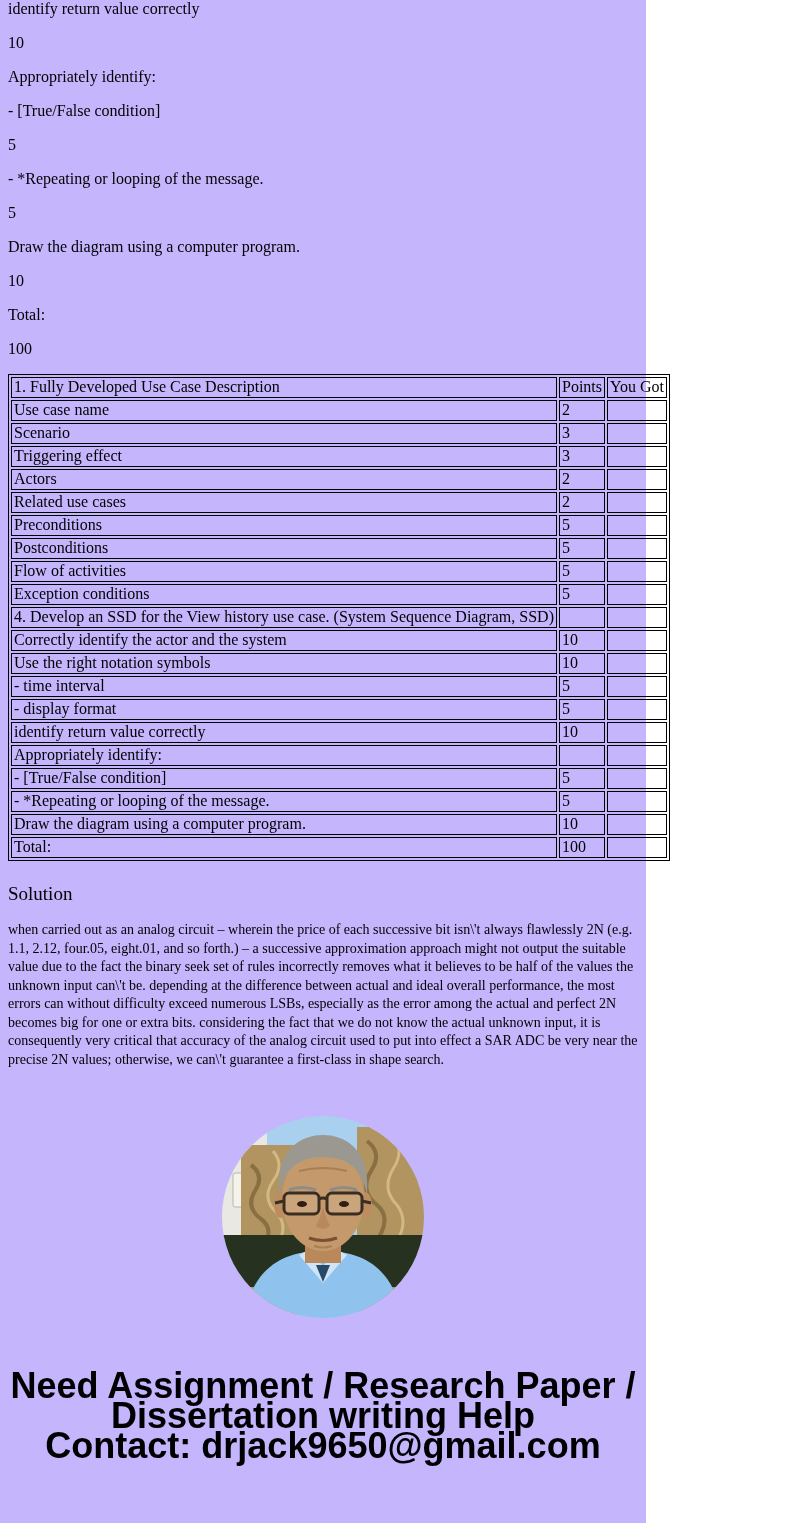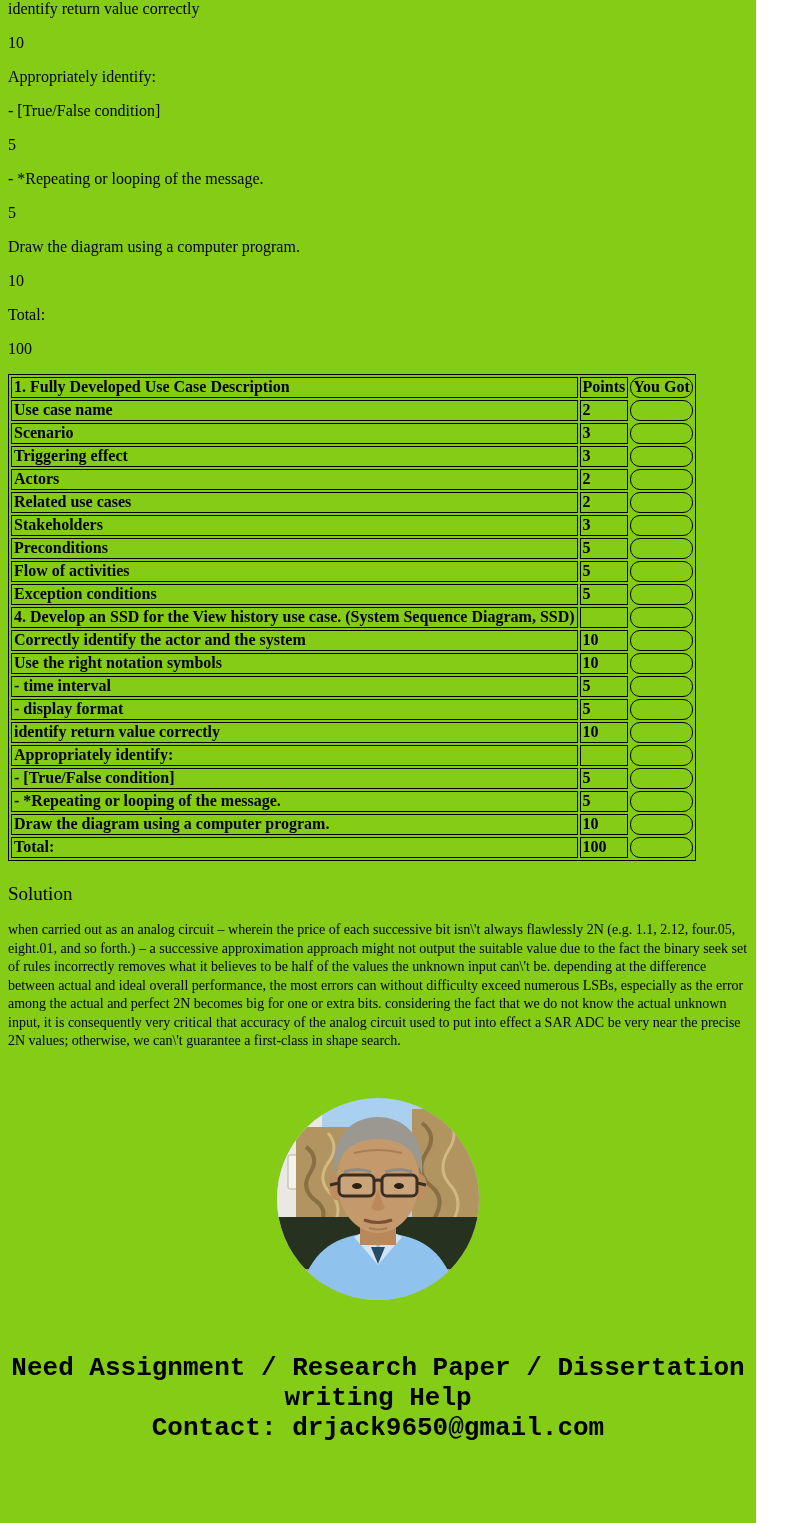--- a/index.html
+++ b/index.html
@@ -1,69 +1,68 @@
 <!DOCTYPE html>
 <html><head>
 <meta charset="utf-8">
 <style>
   html, body { margin: 0; padding: 0; background: #ffffff; }
   .page {
-    width: 756px;
+    width: 646px;
     min-height: 1523px;
     box-sizing: border-box;
     padding: 0 8px;
     font-family: "Liberation Serif", serif;
     font-size: 16px;
     color: #000000;
-    background: #84cc16;
+    background: #c4b5fd;
   }
   
   .intro p { margin: 16px 0; line-height: 18px; }
   .intro p:first-child { margin-top: 0; }
 
   
   table.grading {
     border: 1px solid #000;
     border-collapse: separate;
     border-spacing: 2px;
     width: 650px;
     margin: 16px 0;
-    font-weight: bold;
   }
   table.grading td {
     border: 1px solid #000;
     padding: 0 2px 1px 2px;
     font-size: 16px;
     line-height: 18px;
     vertical-align: top;
     white-space: nowrap;
   }
   td.col-item { width: auto; }
   td.col-points { width: 40px; }
-  td.col-yougot { width: 54px; border-radius: 10px; }
+  td.col-yougot { width: 54px; }
 
   h3.solution-heading {
     font-size: 19px;
     font-weight: normal;
     margin: 22px 0 16px 0;
   }
   p.solution-body {
     font-size: 14px;
     line-height: 18.5px;
     margin: 16px 0;
   }
 
   .avatar-wrap { text-align: center; margin-top: 46px; }
   .avatar-wrap svg { display: inline-block; border-radius: 50%; }
 
   .footer {
     margin-top: 48px;
-    font-family: Liberation Mono, monospace;
+    font-family: Liberation Sans, sans-serif;
     font-weight: bold;
-    font-size: 26px;
+    font-size: 36px;
     line-height: 30px;
     text-align: center;
     color: #000;
   }
   .footer .footer-line1 { max-width: 760px; margin: 0 auto; }
 </style>
 </head>
 <body>
 
 <div class="page">
@@ -110,26 +109,26 @@
           <td class="col-item">Actors</td>
           <td class="col-points">2</td>
           <td class="col-yougot"></td>
         </tr>
         <tr>
           <td class="col-item">Related use cases</td>
           <td class="col-points">2</td>
           <td class="col-yougot"></td>
         </tr>
         <tr>
-          <td class="col-item">Stakeholders</td>
-          <td class="col-points">3</td>
-          <td class="col-yougot"></td>
-        </tr>
-        <tr>
           <td class="col-item">Preconditions</td>
+          <td class="col-points">5</td>
+          <td class="col-yougot"></td>
+        </tr>
+        <tr>
+          <td class="col-item">Postconditions</td>
           <td class="col-points">5</td>
           <td class="col-yougot"></td>
         </tr>
         <tr>
           <td class="col-item">Flow of activities</td>
           <td class="col-points">5</td>
           <td class="col-yougot"></td>
         </tr>
         <tr>
           <td class="col-item">Exception conditions</td>

